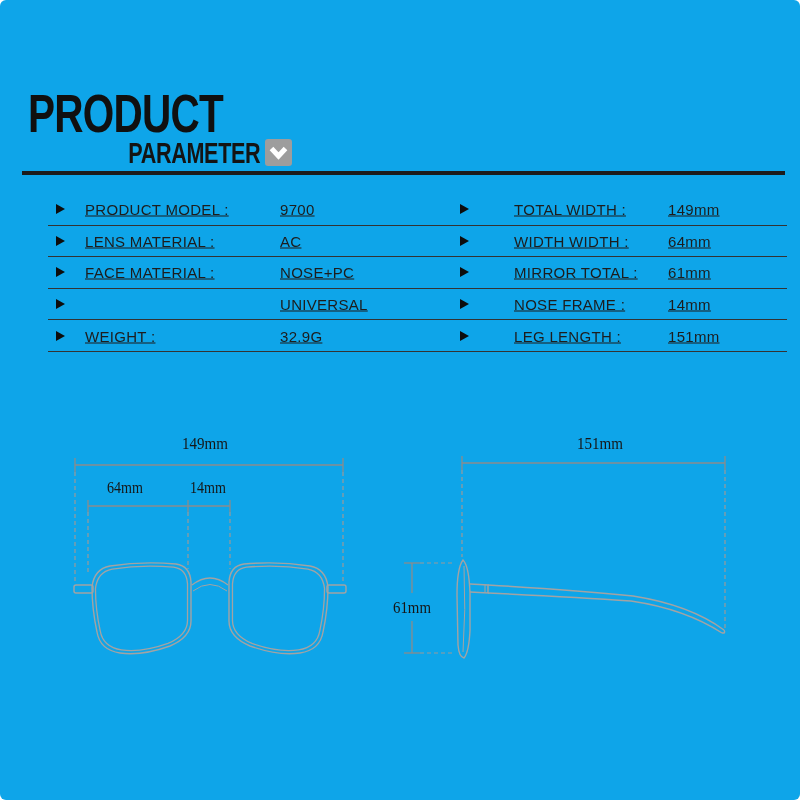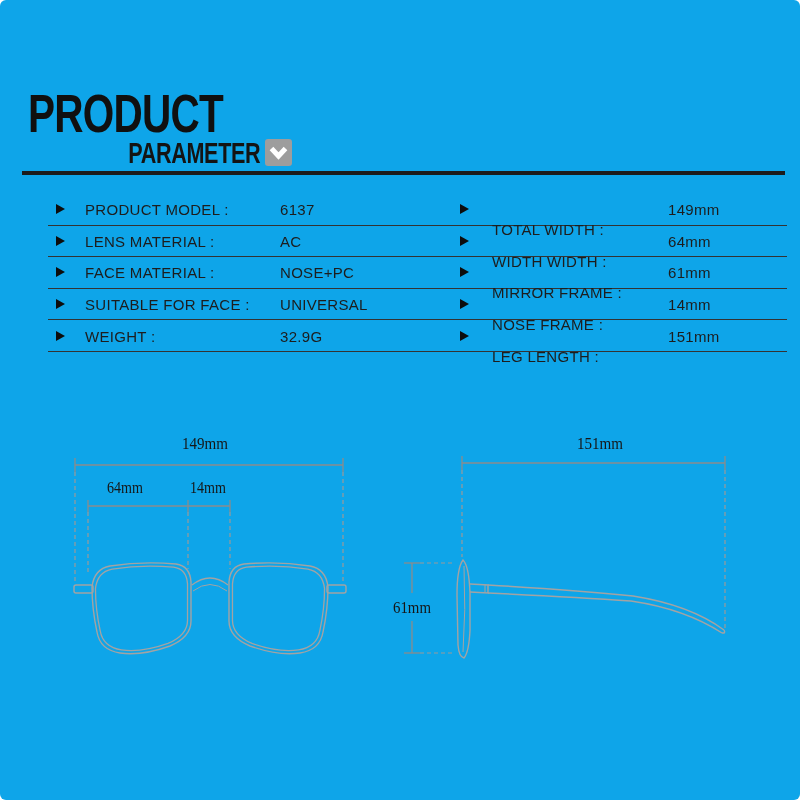--- a/index.html
+++ b/index.html
@@ -35,35 +35,35 @@
     position:absolute; left:22px; top:171px; width:763px; height:4px;
     background:#1c1c1c;
   }
 
   
   .spec-table { position:absolute; left:48px; top:194px; width:739px; }
   .spec-row {
     position:relative; height:31.6px; box-sizing:border-box;
     border-bottom:1.5px solid #333333;
   }
-  .spec-row > span { position:absolute; top:50%; transform:translateY(-50%); }
+  .spec-row > span { position:absolute; top:50%; transform:translateY(-50%);text-decoration:underline; }
   .cell-label, .cell-value {
     font-size:15px; color:#1d1d1d; letter-spacing:0.3px; white-space:nowrap;
   }
   .bullet {
     width:0; height:0;
     border-left:9px solid #0d0d0d;
     border-top:5.5px solid transparent;
     border-bottom:5.5px solid transparent;
   }
   .b-l   { left:8px; }
   .lbl-l { left:37px; }
   .val-l { left:232px; }
   .b-r   { left:412px; }
-  .lbl-r { left:444px;margin-top:20px; }
+  .lbl-r { left:466px; }
   .val-r { left:620px; }
 
   
   .diagram { position:absolute; }
   .diag-front { left:60px; top:425px; }
   .diag-side  { left:385px; top:425px; }
   .dim-text {
     font-family:"Liberation Serif", serif;
     font-size:17px; fill:#161616;
   }
@@ -86,47 +86,46 @@
       </svg>
     </div>
   </div>
   <div class="divider"></div>
 
   <div class="spec-table">
 
     <div class="spec-row">
       <span class="bullet b-l"></span>
       <span class="cell-label lbl-l">PRODUCT MODEL :</span>
-      <span class="cell-value val-l">6137</span>
+      <span class="cell-value val-l">9700</span>
       <span class="bullet b-r"></span>
       <span class="cell-label lbl-r">TOTAL WIDTH :</span>
       <span class="cell-value val-r">149mm</span>
     </div>
 
     <div class="spec-row">
       <span class="bullet b-l"></span>
       <span class="cell-label lbl-l">LENS MATERIAL :</span>
       <span class="cell-value val-l">AC</span>
       <span class="bullet b-r"></span>
       <span class="cell-label lbl-r">WIDTH WIDTH :</span>
       <span class="cell-value val-r">64mm</span>
     </div>
 
     <div class="spec-row">
       <span class="bullet b-l"></span>
       <span class="cell-label lbl-l">FACE MATERIAL :</span>
       <span class="cell-value val-l">NOSE+PC</span>
       <span class="bullet b-r"></span>
-      <span class="cell-label lbl-r">MIRROR FRAME :</span>
+      <span class="cell-label lbl-r">MIRROR TOTAL :</span>
       <span class="cell-value val-r">61mm</span>
     </div>
 
     <div class="spec-row">
       <span class="bullet b-l"></span>
-      <span class="cell-label lbl-l">SUITABLE FOR FACE :</span>
       <span class="cell-value val-l">UNIVERSAL</span>
       <span class="bullet b-r"></span>
       <span class="cell-label lbl-r">NOSE FRAME :</span>
       <span class="cell-value val-r">14mm</span>
     </div>
 
     <div class="spec-row">
       <span class="bullet b-l"></span>
       <span class="cell-label lbl-l">WEIGHT :</span>
       <span class="cell-value val-l">32.9G</span>

